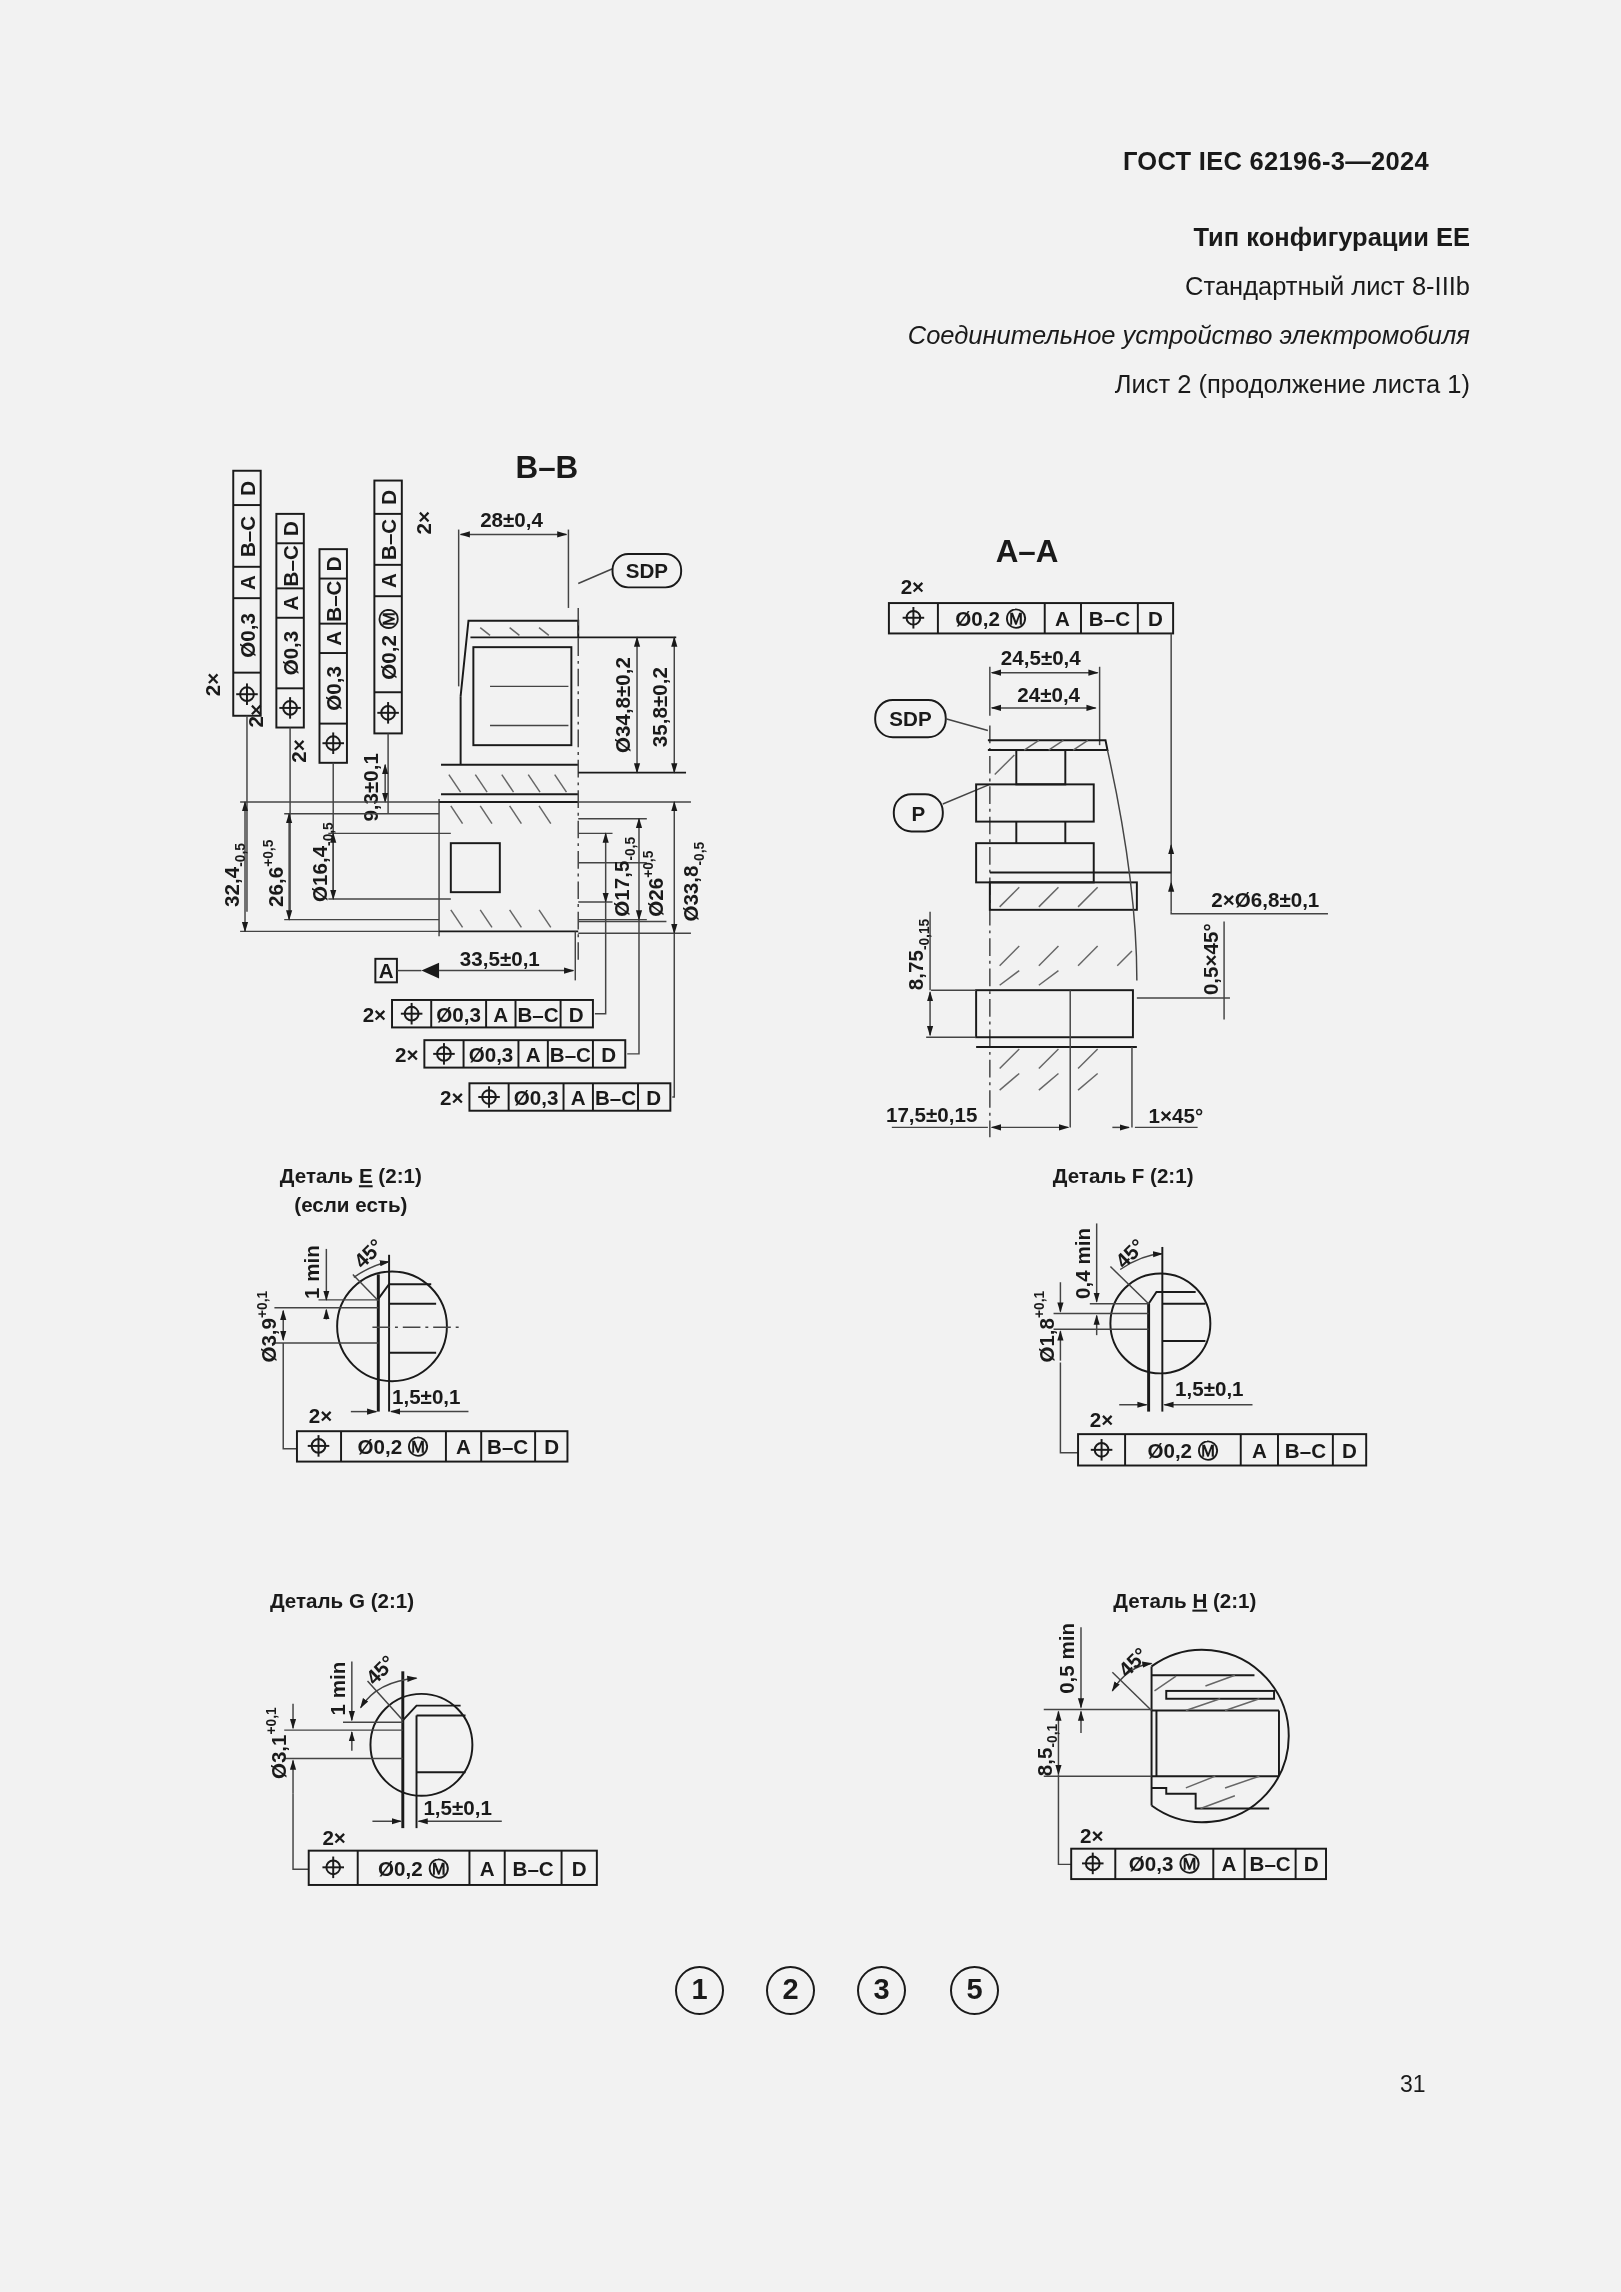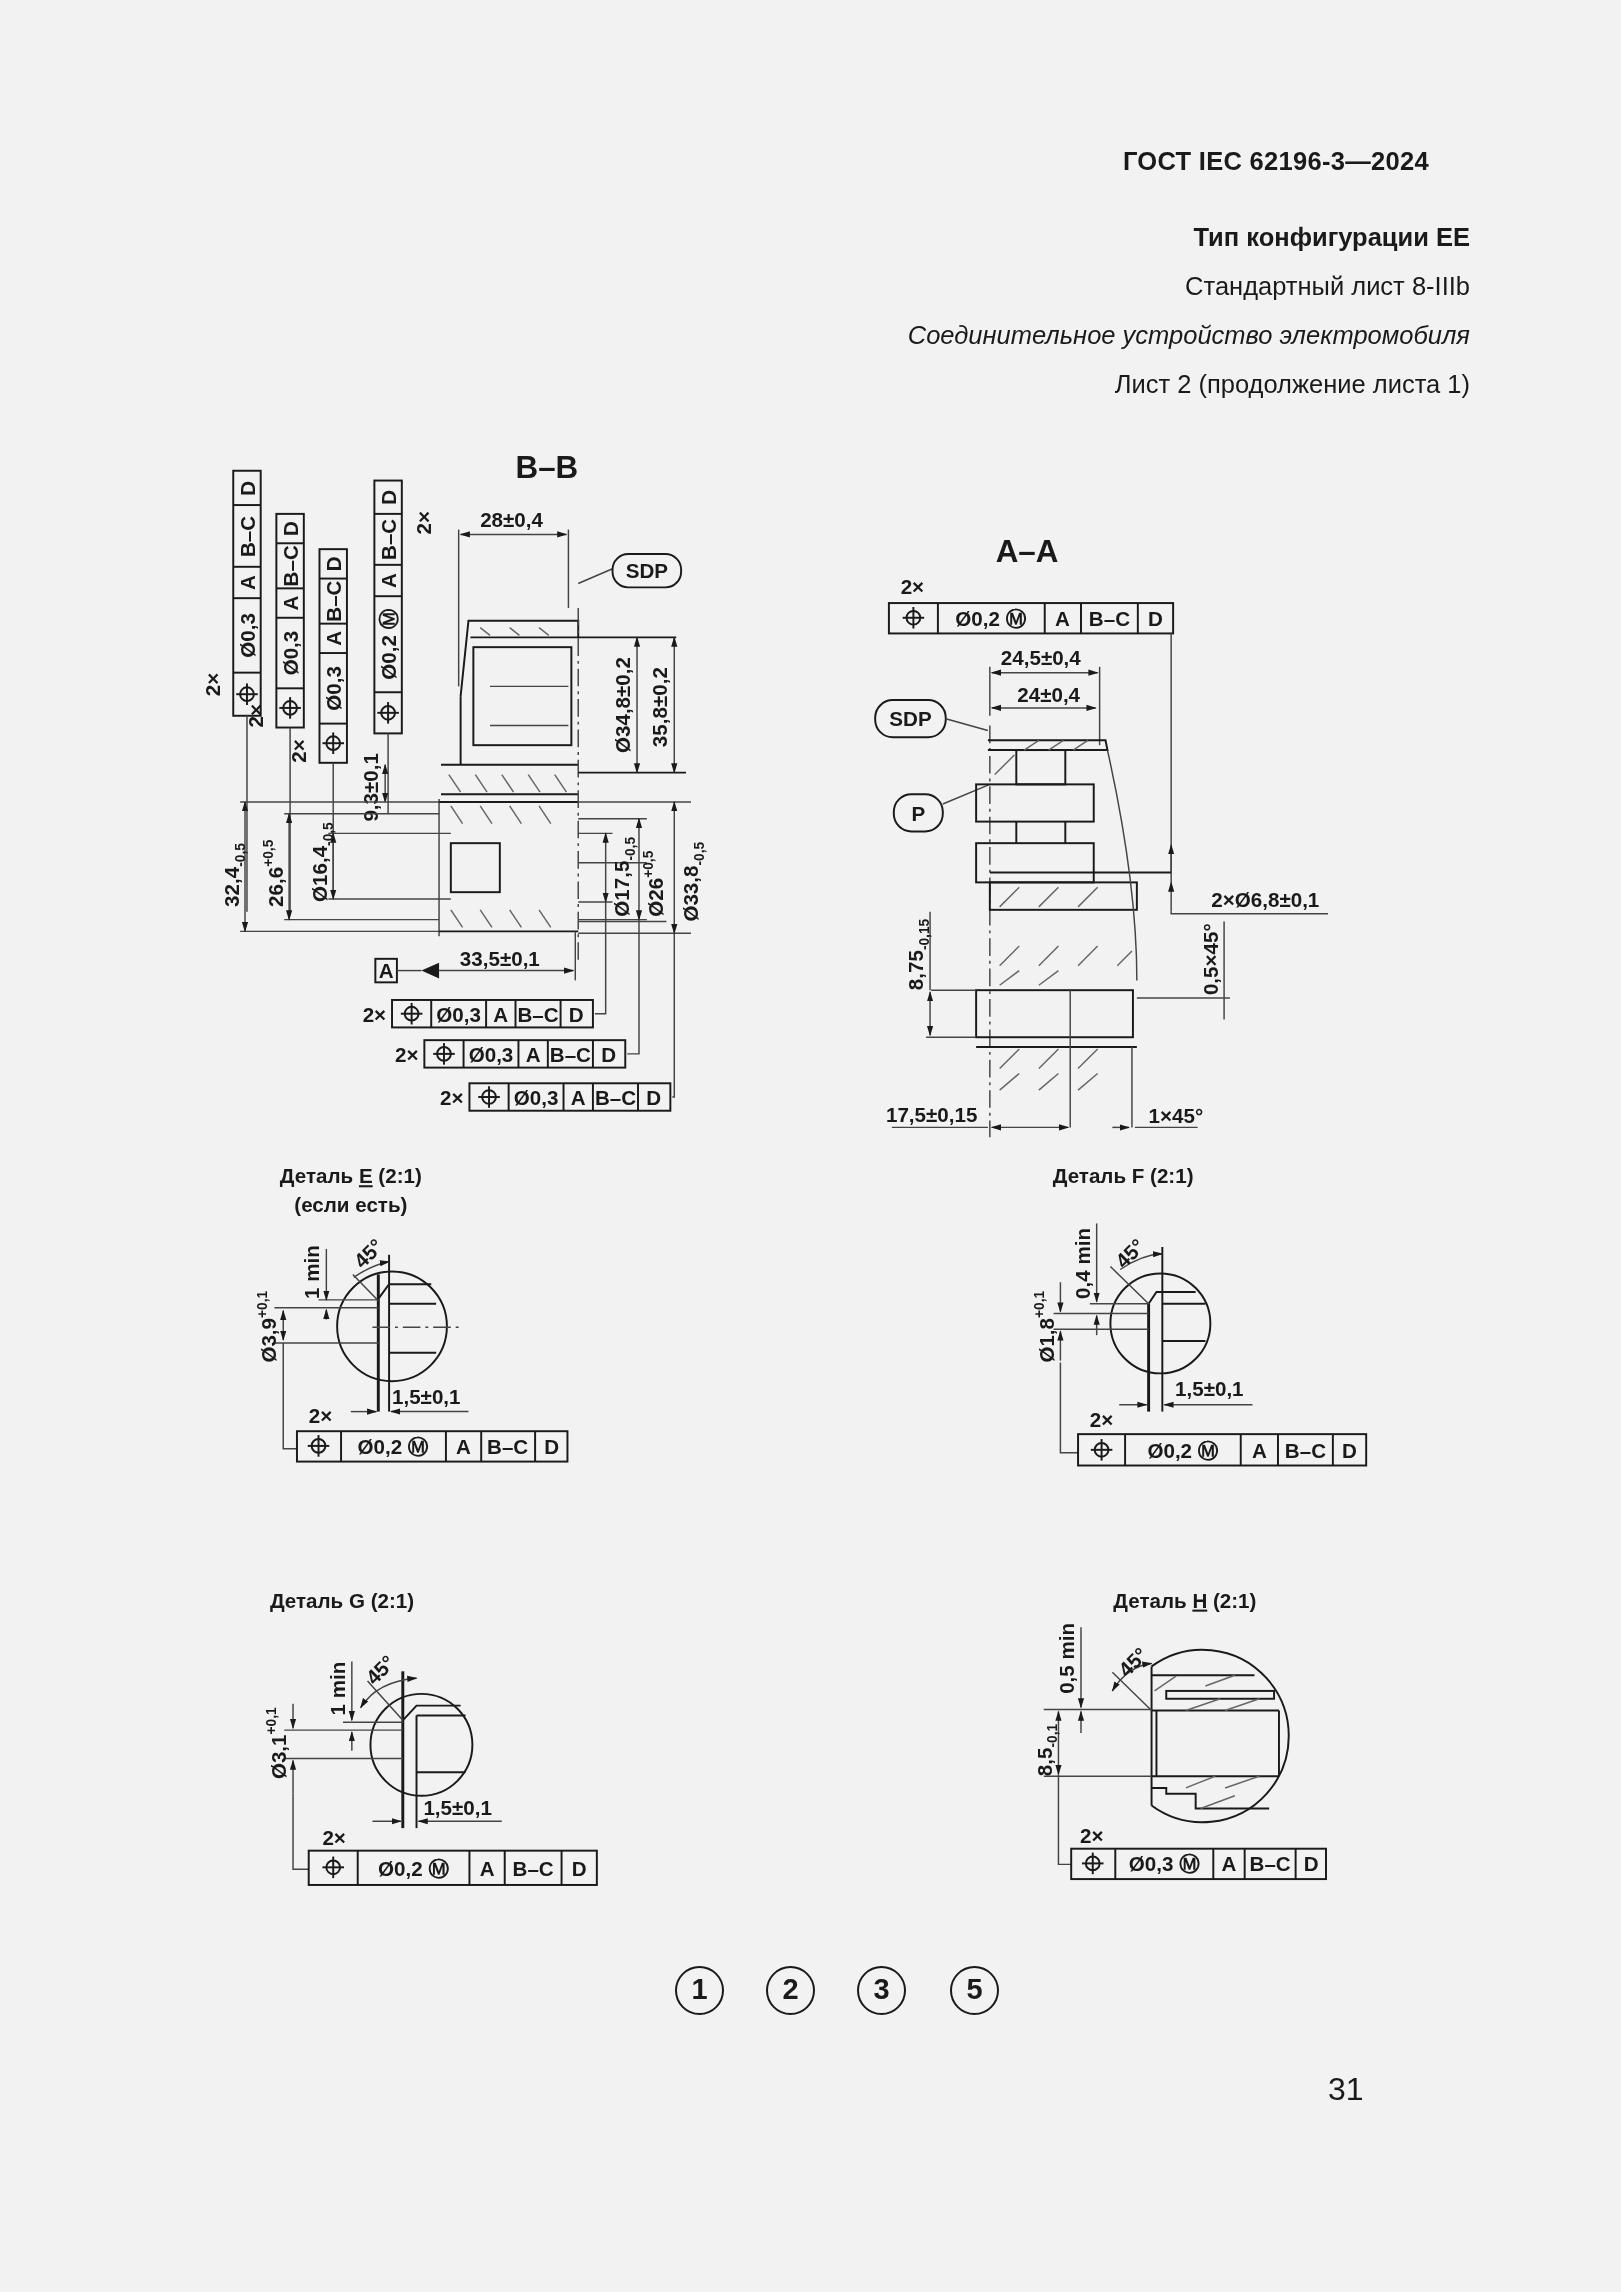--- a/index.html
+++ b/index.html
@@ -5,21 +5,21 @@
   html, body { margin: 0; padding: 0; background: #f2f2f2; }
   body { width: 1621px; height: 2293px; position: relative; overflow: hidden;
          font-family: "Liberation Sans", "DejaVu Sans", sans-serif; color: #1a1a1a; }
   .std-code { position: absolute; top: 147px; right: 192px; font-size: 25.5px; font-weight: bold; letter-spacing: 0.3px; }
   .titles { position: absolute; top: 223px; left: 0; width: 1621px; text-align: center; }
   .titles div { position: absolute; left: 4px; width: 1460px; text-align: right; font-size: 25.5px; margin-left: 6px; }
   .t1 { top: 0; font-weight: bold; }
   .t2 { top: 49px; }
   .t3 { top: 98px; font-style: italic; }
   .t4 { top: 147px; }
-  .page-num { position: absolute; top: 2071px; left: 1328px; font-size: 32px; }
+  .page-num { position: absolute; top: 2071px; left: 1400px; font-size: 23px; }
   svg.drawing { position: absolute; left: 0; top: 0; }
   svg text { font-family: "Liberation Sans", "DejaVu Sans", sans-serif; fill: #1a1a1a; }
   .ln { stroke: #1a1a1a; stroke-width: 2; fill: none; }
   .lnb { stroke: #1a1a1a; stroke-width: 3; fill: none; }
   .thin { stroke: #444; stroke-width: 1.5; fill: none; }
   .dash { stroke: #444; stroke-width: 1.5; fill: none; stroke-dasharray: 18 5 3 5; }
   .hatch { stroke: #666; stroke-width: 1.5; fill: none; }
   .box { stroke: #1a1a1a; stroke-width: 2; fill: #f2f2f2; }
   .dim { font-size: 21px; font-weight: bold; }
   .lbl { font-size: 21px; font-weight: bold; }

